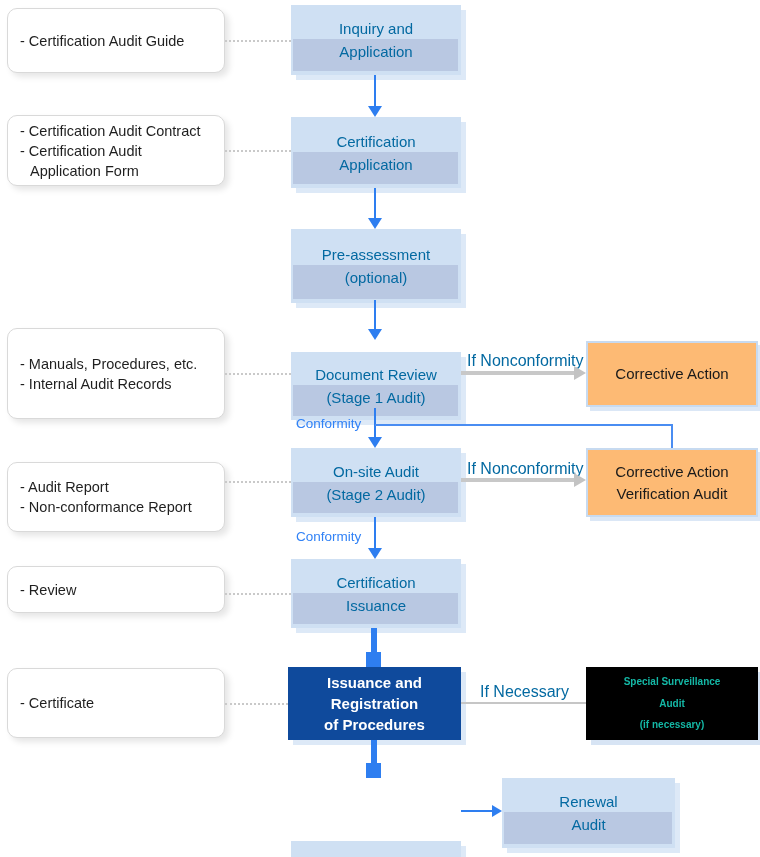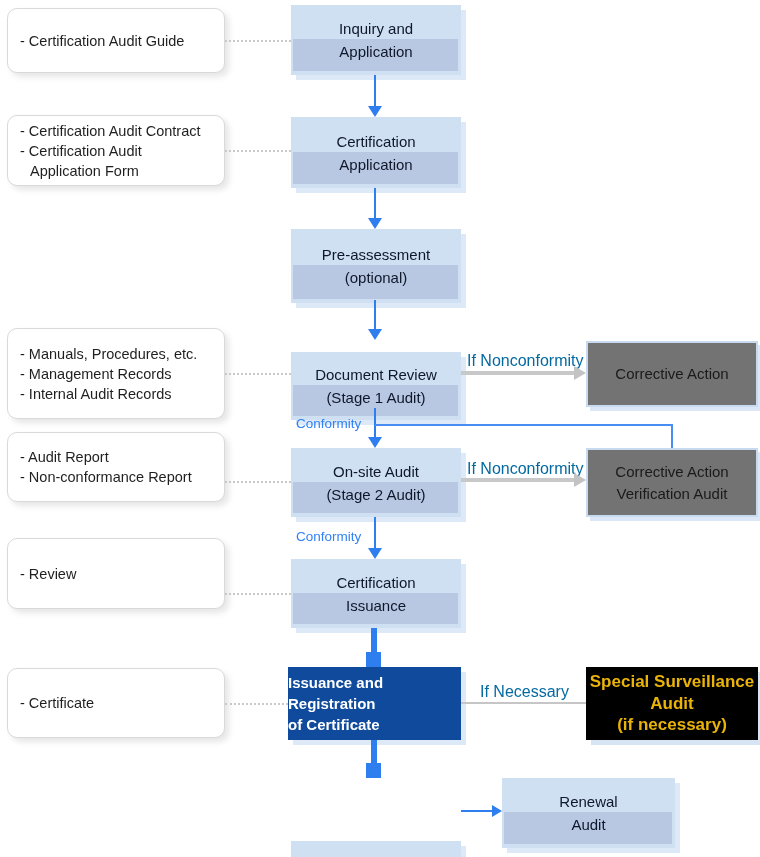--- a/index.html
+++ b/index.html
@@ -22,43 +22,43 @@
   
   .step{
     position:absolute;left:291px;width:170px;background:#cfe0f3;
     display:flex;flex-direction:column;align-items:center;justify-content:center;
     box-shadow:5px 5px 0 #dde9f7;
   }
   .step .band{
     position:absolute;left:2px;right:3px;bottom:4px;top:49%;
     background:#b9c8e2;z-index:0;
   }
-  .step .ln{position:relative;z-index:1;font-size:15px;font-weight:500;line-height:23px;color:#0f172a;}
+  .step .ln{position:relative;z-index:1;font-size:15px;font-weight:500;line-height:23px;color:#0369a1;}
   
   .dark-step{
     position:absolute;background:#0f4a9c;color:#ffffff;
-    display:flex;flex-direction:column;align-items:flex-start;justify-content:center;
+    display:flex;flex-direction:column;align-items:center;justify-content:center;
     box-shadow:5px 5px 0 #dde9f7;
   }
   .dark-step .ln{font-size:15px;font-weight:600;line-height:21px;color:#ffffff;}
   
   .side-white{
-    position:absolute;left:586px;width:172px;background:#737373;
+    position:absolute;left:586px;width:172px;background:#fdba74;
     border:2px solid #c7daf0;box-sizing:border-box;
     display:flex;flex-direction:column;align-items:center;justify-content:center;
     box-shadow:4px 4px 0 #dbe7f6;
   }
   .side-white .ln{font-size:15px;font-weight:500;line-height:22px;color:#1a1a1a;}
   
   .side-black{
     position:absolute;left:586px;width:172px;background:#000000;
     display:flex;flex-direction:column;align-items:center;justify-content:center;
     box-shadow:5px 5px 0 #d7e4f4;
   }
-  .side-black .ln{font-size:17px;font-weight:600;line-height:21.5px;color:#eab308;}
+  .side-black .ln{font-size:10px;font-weight:600;line-height:21.5px;color:#14b8a6;}
   
   .vstem{position:absolute;width:2px;background:#2e7ef0;}
   .head-down{position:absolute;width:0;height:0;border-left:7px solid transparent;border-right:7px solid transparent;border-top:11px solid #2e7ef0;}
   .head-right-blue{position:absolute;width:0;height:0;border-top:6px solid transparent;border-bottom:6px solid transparent;border-left:10px solid #2e7ef0;}
   .thick-stem{position:absolute;width:6px;background:#2e7ef0;}
   .sq-head{position:absolute;width:15px;height:15px;background:#2e7ef0;}
   .hstem{position:absolute;height:2px;background:#2e7ef0;}
   .gray-bar{position:absolute;height:4px;background:#c8c8c8;}
   .gray-head{position:absolute;width:0;height:0;border-top:7px solid transparent;border-bottom:7px solid transparent;border-left:12px solid #c3c3c3;}
   .gray-thin{position:absolute;height:2px;background:#c6c6c6;}
@@ -73,28 +73,27 @@
 
 <div class="note" style="top:8px;height:65px;">
   <div class="note-line">- Certification Audit Guide</div>
 </div>
 <div class="note" style="top:115px;height:71px;">
   <div class="note-line">- Certification Audit Contract</div>
   <div class="note-line">- Certification Audit Application Form</div>
 </div>
 <div class="note" style="top:328px;height:91px;">
   <div class="note-line">- Manuals, Procedures, etc.</div>
-  <div class="note-line">- Management Records</div>
   <div class="note-line">- Internal Audit Records</div>
 </div>
-<div class="note" style="top:432px;height:70px;">
+<div class="note" style="top:462px;height:70px;">
   <div class="note-line">- Audit Report</div>
   <div class="note-line">- Non-conformance Report</div>
 </div>
-<div class="note" style="top:538px;height:71px;">
+<div class="note" style="top:566px;height:47px;">
   <div class="note-line">- Review</div>
 </div>
 <div class="note" style="top:668px;height:70px;">
   <div class="note-line">- Certificate</div>
 </div>
 
 <div class="dotted" style="top:40px;left:225px;width:66px;"></div>
 <div class="dotted" style="top:150px;left:225px;width:66px;"></div>
 <div class="dotted" style="top:373px;left:225px;width:66px;"></div>
 <div class="dotted" style="top:481px;left:225px;width:66px;"></div>
@@ -127,21 +126,21 @@
   <div class="ln">(Stage 2 Audit)</div>
 </div>
 <div class="step" style="top:559px;height:69px;">
   <div class="band"></div>
   <div class="ln">Certification</div>
   <div class="ln">Issuance</div>
 </div>
 <div class="dark-step" style="left:288px;top:667px;width:173px;height:73px;">
   <div class="ln">Issuance and</div>
   <div class="ln">Registration</div>
-  <div class="ln">of Certificate</div>
+  <div class="ln">of Procedures</div>
 </div>
 <div class="step" style="top:793px;height:70px;margin-top:48px;">
   <div class="band"></div>
   <div class="ln">Surveillance</div>
   <div class="ln">Audit</div>
 </div>
 
 <div class="side-white" style="top:341px;height:66px;">
   <div class="ln">Corrective Action</div>
 </div>

